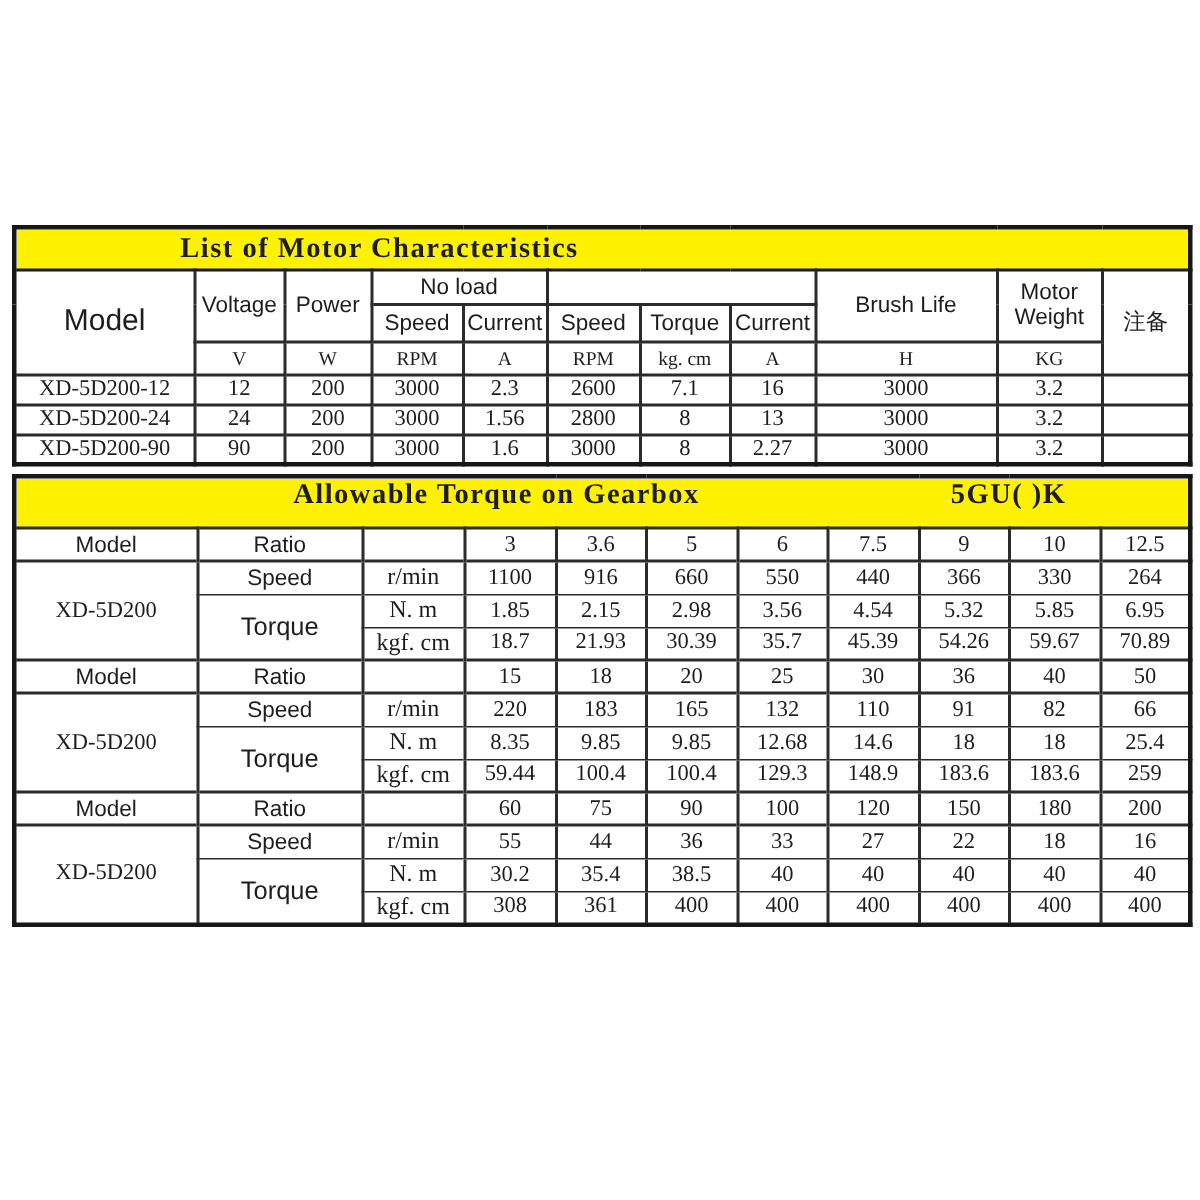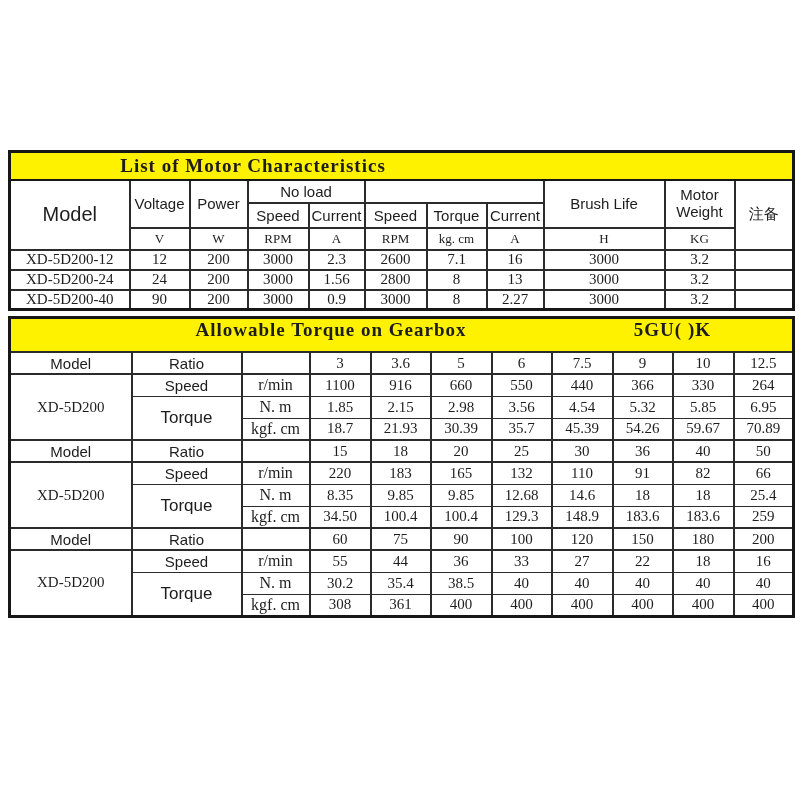--- a/index.html
+++ b/index.html
@@ -104,25 +104,25 @@
       <td>3000</td>
       <td>1.56</td>
       <td>2800</td>
       <td>8</td>
       <td>13</td>
       <td>3000</td>
       <td>3.2</td>
       <td></td>
     </tr>
     <tr class="rd">
-      <td>XD-5D200-40</td>
+      <td>XD-5D200-90</td>
       <td>90</td>
       <td>200</td>
       <td>3000</td>
-      <td>0.9</td>
+      <td>1.6</td>
       <td>3000</td>
       <td>8</td>
       <td>2.27</td>
       <td>3000</td>
       <td>3.2</td>
       <td></td>
     </tr>
   </tbody>
     </table>
 
@@ -233,21 +233,21 @@
       <td>9.85</td>
       <td>9.85</td>
       <td>12.68</td>
       <td>14.6</td>
       <td>18</td>
       <td>18</td>
       <td>25.4</td>
     </tr>
     <tr>
       <td class="u2">kgf. cm</td>
-      <td>34.50</td>
+      <td>59.44</td>
       <td>100.4</td>
       <td>100.4</td>
       <td>129.3</td>
       <td>148.9</td>
       <td>183.6</td>
       <td>183.6</td>
       <td>259</td>
     </tr>
 
     <tr class="grp-top">

